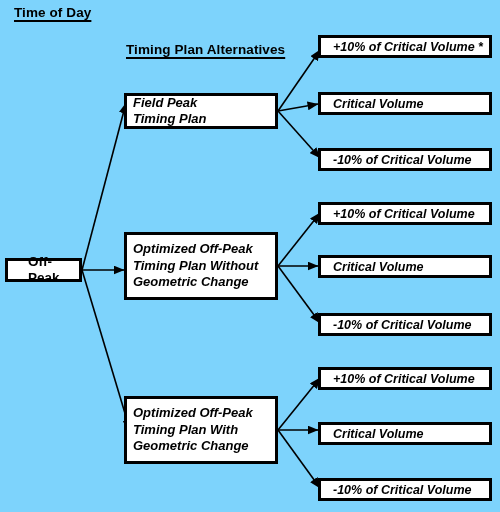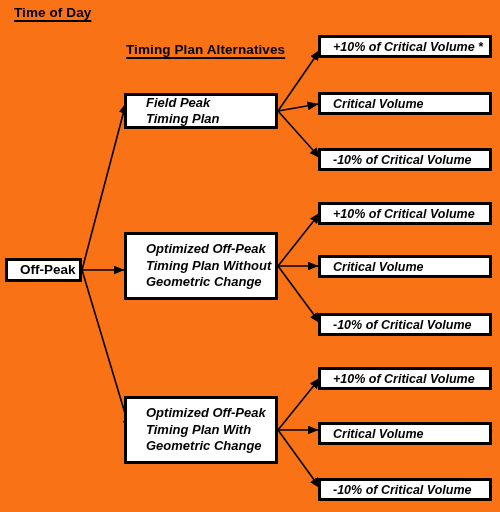--- a/index.html
+++ b/index.html
@@ -9,21 +9,21 @@
     background: #ffffff;
   }
   body {
     font-family: "Liberation Sans", sans-serif;
     color: #000000;
   }
   #canvas {
     position: relative;
     width: 500px;
     height: 512px;
-    background: #f97316;
+    background: #7dd3fc;
     overflow: hidden;
   }
   
   .col-header {
     position: absolute;
     font-weight: bold;
     font-size: 13.5px;
     letter-spacing: 0.1px;
     text-decoration: underline;
     text-underline-offset: 3px;
@@ -61,34 +61,34 @@
     top: 258px;
     width: 77px;
     height: 24px;
     border: 3px solid #000000;
     justify-content: flex-start;
   }
   #node-root .txt {
     font-style: normal;
     font-weight: bold;
     font-size: 13.5px;
-    padding-left: 12px;
+    padding-left: 20px;
   }
 
   
   .plan-node {
     left: 124px;
     width: 154px;
     border: 3px solid #000000;
     align-items: center;
   }
   #node-plan-0 { top: 93px;  height: 36px; }
   #node-plan-1 { top: 232px; height: 68px; }
   #node-plan-2 { top: 396px; height: 68px; }
-  .plan-node .txt { padding-left: 19px; }
+  .plan-node .txt { padding-left: 6px; }
 
   
   .vol-node {
     left: 318px;
     width: 174px;
     height: 23px;
     border: 3px solid #000000;
   }
   .vol-node .txt {
     font-size: 12.5px;

